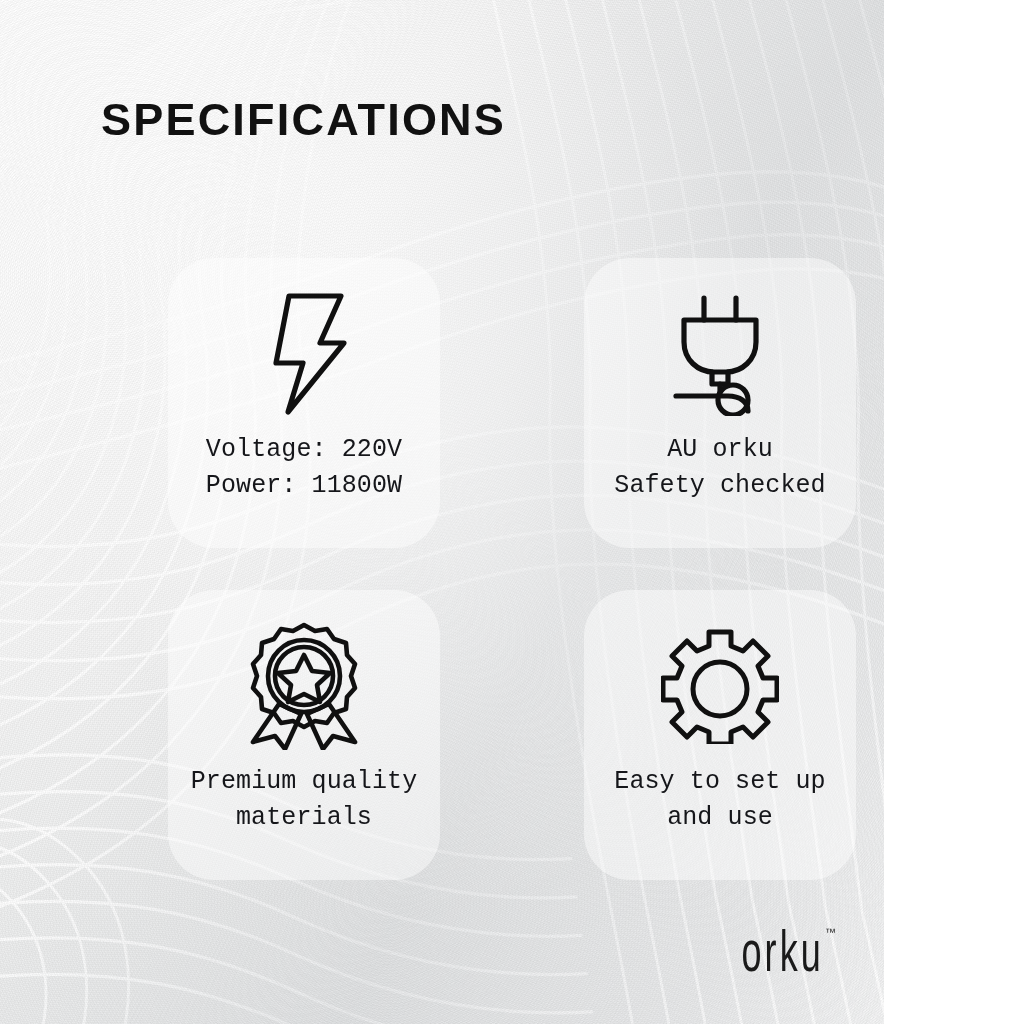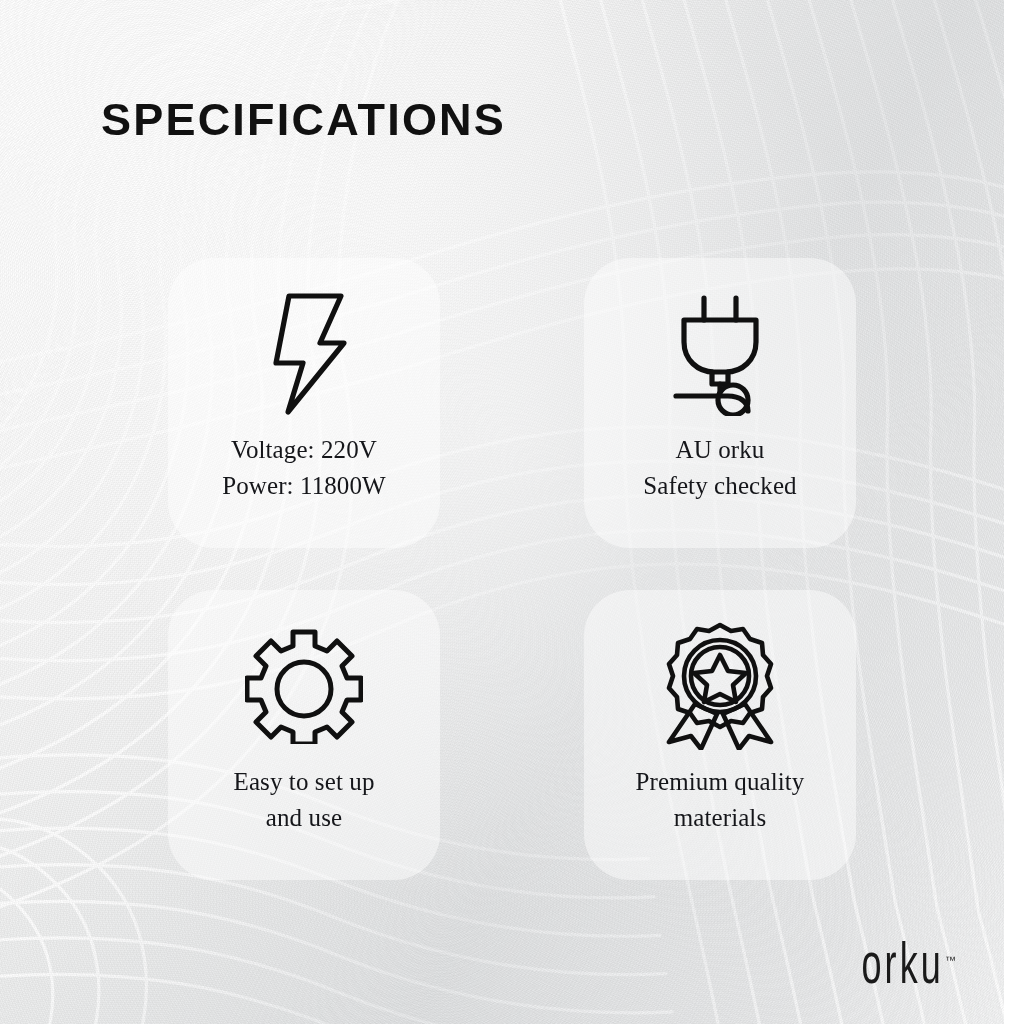--- a/index.html
+++ b/index.html
@@ -6,21 +6,21 @@
     margin: 0;
     padding: 0;
     background: #ffffff;
   }
   body {
     font-family: "Liberation Sans", sans-serif;
   }
 
   #poster {
     position: relative;
-    width: 1004px;
+    width: 884px;
     height: 1024px;
     overflow: hidden;
     background: #4d7c0f;
   }
 
   
   .bg-base {
     position: absolute;
     inset: 0;
     background:
@@ -98,36 +98,36 @@
   }
   .card-icon {
     height: 140px;
     display: flex;
     align-items: center;
     justify-content: center;
   }
   .card-icon svg { display: block; }
   .card-text {
     margin-top: 8px;
-    font-family: Liberation Serif, serif;
+    font-family: Liberation Mono, monospace;
     font-size: 25px;
     line-height: 1.44;
     color: #15161a;
     text-align: center;
     letter-spacing: .1px;
     white-space: pre-line;
   }
 
   
   .logo {
     position: absolute;
     right: 48px;
-    bottom: 36px;
+    bottom: 48px;
     display: flex;
-    align-items: center;
+    align-items: flex-start;
   }
   .logo-mark {
     font-family: "Liberation Sans", sans-serif;
     font-size: 58px;
     font-weight: 400;
     letter-spacing: 5px;
     color: #1a1a1a;
     line-height: .86;
     transform: scaleX(0.62);
     transform-origin: right bottom;
@@ -234,55 +234,55 @@
             <circle cx="67" cy="108" r="15"></circle>
           </g>
         </svg>
       </div>
       <div class="card-text">AU orku
 Safety checked</div>
     </div>
 
     <div class="card">
       <div class="card-icon">
+        <svg width="118" height="128" viewBox="0 0 118 128" xmlns="http://www.w3.org/2000/svg">
+          <g fill="none" stroke="#101010" stroke-width="4.6" stroke-linejoin="round" stroke-linecap="round">
+
+            <path d="M34 82 L8 120 L30 114 L40 127 L56 92 Z"></path>
+            <path d="M84 82 L110 120 L88 114 L78 127 L62 92 Z"></path>
+
+            <path d="M59 3 L70 9 L82 7 L89 17 L101 21 L102 33 L110 42 L106 54 L110 66 L102 75 L101 87
+                     L89 91 L82 101 L70 99 L59 105 L48 99 L36 101 L29 91 L17 87 L16 75 L8 66 L12 54
+                     L8 42 L16 33 L17 21 L29 17 L36 7 L48 9 Z"></path>
+            <circle cx="59" cy="54" r="36"></circle>
+            <circle cx="59" cy="54" r="29"></circle>
+
+            <path d="M59 33 L67 49 L85 51 L72 63 L75 80 L59 72 L43 80 L46 63 L33 51 L51 49 Z"></path>
+          </g>
+        </svg>
+      </div>
+      <div class="card-text">Premium quality
+materials</div>
+    </div>
+
+    <div class="card">
+      <div class="card-icon">
         <svg width="118" height="116" viewBox="0 0 118 116" xmlns="http://www.w3.org/2000/svg">
           <g fill="none" stroke="#101010" stroke-width="5" stroke-linejoin="round" stroke-linecap="round">
             <path d="M48 4 H70 V18 L82 23 L92 13 L107 28 L97 38 L102 50 H116 V72 H102 L97 84 L107 94 L92 109
                      L82 99 L70 104 V116 H48 V104 L36 99 L26 109 L11 94 L21 84 L16 72 H2 V50 H16 L21 38
                      L11 28 L26 13 L36 23 L48 18 Z"></path>
             <circle cx="59" cy="61" r="27"></circle>
           </g>
         </svg>
       </div>
       <div class="card-text">Easy to set up
 and use</div>
     </div>
 
-    <div class="card">
-      <div class="card-icon">
-        <svg width="118" height="128" viewBox="0 0 118 128" xmlns="http://www.w3.org/2000/svg">
-          <g fill="none" stroke="#101010" stroke-width="4.6" stroke-linejoin="round" stroke-linecap="round">
-
-            <path d="M34 82 L8 120 L30 114 L40 127 L56 92 Z"></path>
-            <path d="M84 82 L110 120 L88 114 L78 127 L62 92 Z"></path>
-
-            <path d="M59 3 L70 9 L82 7 L89 17 L101 21 L102 33 L110 42 L106 54 L110 66 L102 75 L101 87
-                     L89 91 L82 101 L70 99 L59 105 L48 99 L36 101 L29 91 L17 87 L16 75 L8 66 L12 54
-                     L8 42 L16 33 L17 21 L29 17 L36 7 L48 9 Z"></path>
-            <circle cx="59" cy="54" r="36"></circle>
-            <circle cx="59" cy="54" r="29"></circle>
-
-            <path d="M59 33 L67 49 L85 51 L72 63 L75 80 L59 72 L43 80 L46 63 L33 51 L51 49 Z"></path>
-          </g>
-        </svg>
-      </div>
-      <div class="card-text">Premium quality
-materials</div>
-    </div>
-
   </div>
 
   <div class="logo">
     <span class="logo-mark">orku</span>
     <span class="logo-tm">™</span>
   </div>
 
 </div>
 
 </body></html>

